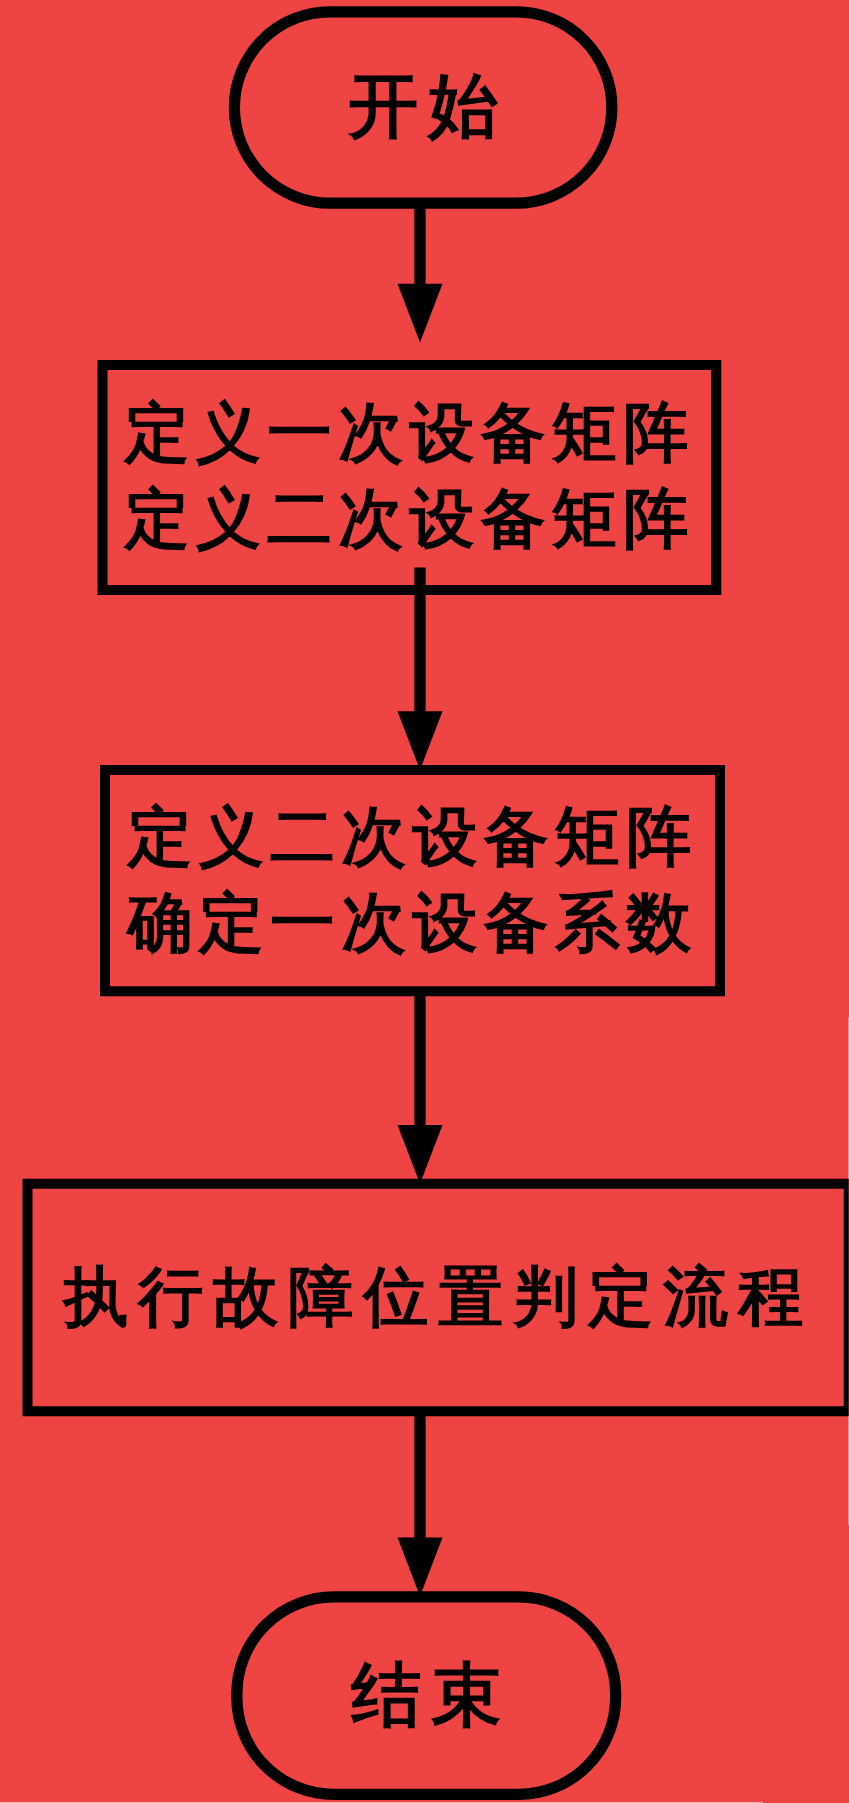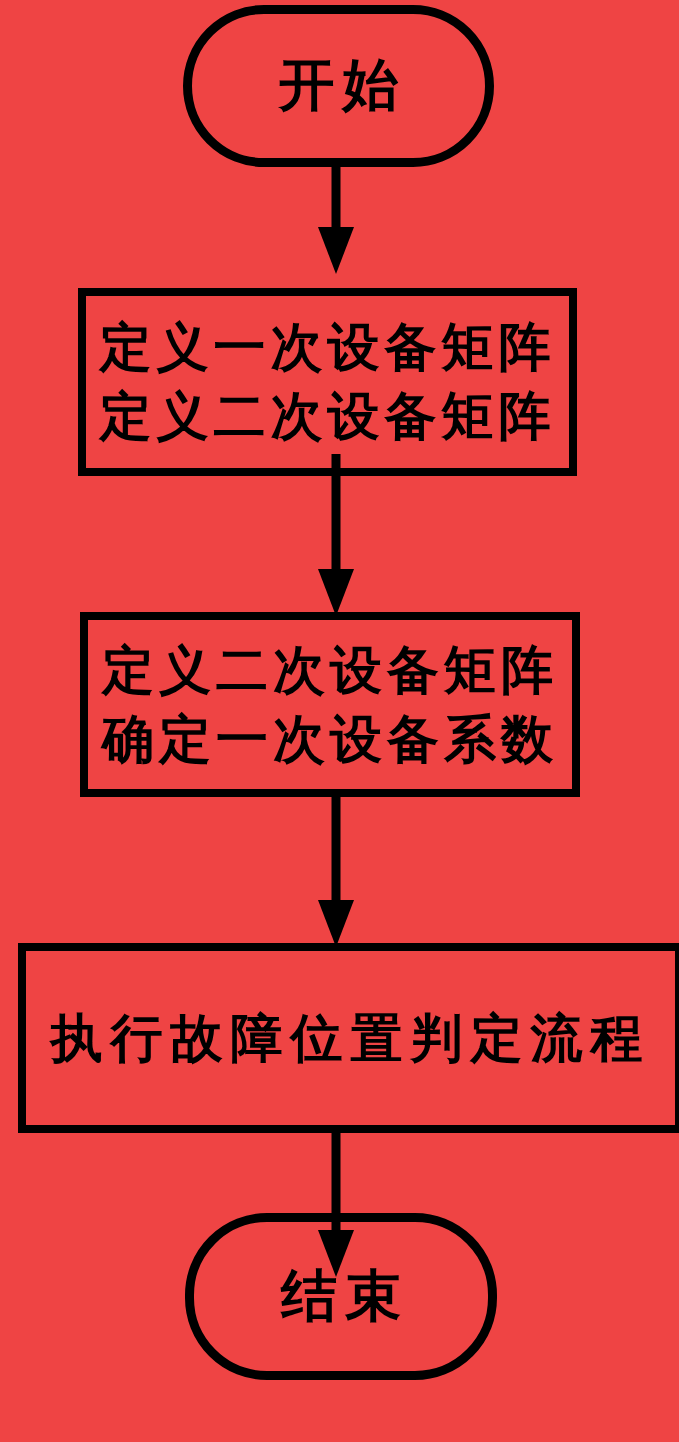--- a/index.html
+++ b/index.html
@@ -23,21 +23,21 @@
     border-radius: 82px;
     display: flex;
     align-items: center;
     justify-content: center;
     font-size: 56px;
     font-weight: bold;
     letter-spacing: 8px;
     text-indent: 8px; 
   }
   .terminal.start { left: 183px; top: 5px;    width: 311px; height: 162px; }
-  .terminal.end   { left: 185px; top: 1213px; width: 312px; height: 167px; align-items: center; }
+  .terminal.end   { left: 185px; top: 1273px; width: 312px; height: 167px; align-items: center; }
 
   
   .process {
     position: absolute;
     box-sizing: border-box;
     border: 8px solid #000000;
     display: flex;
     flex-direction: column;
     align-items: center;
     justify-content: center;

